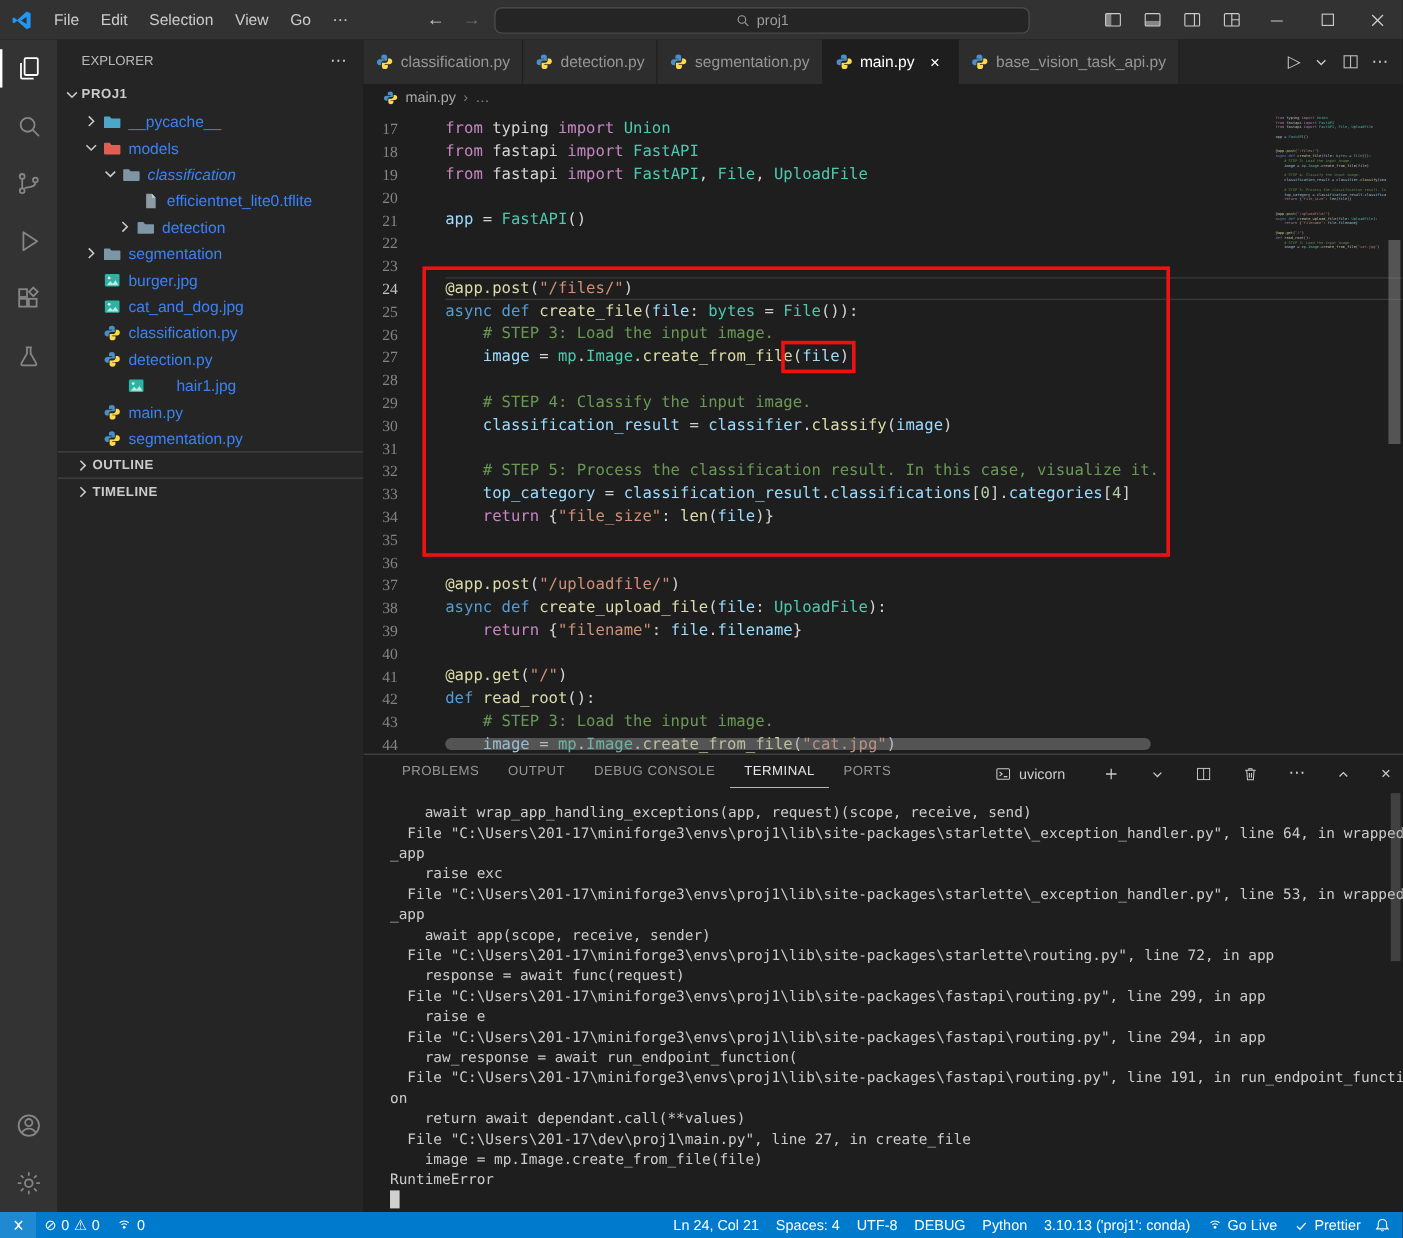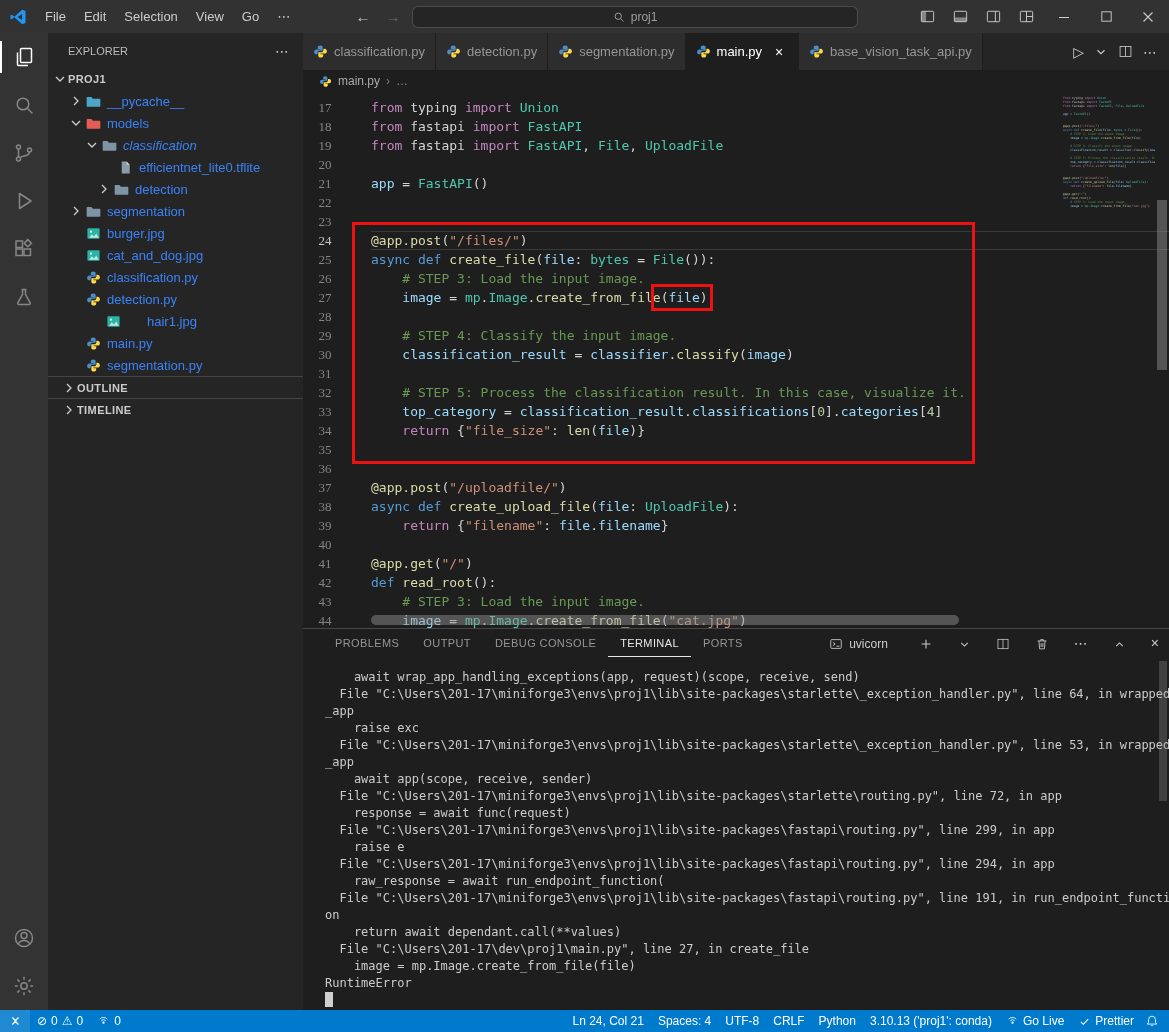--- a/index.html
+++ b/index.html
@@ -614,21 +614,21 @@
         <div class="status-item">
           <div>Ln 24, Col 21</div>
         </div>
         <div class="status-item">
           <div>Spaces: 4</div>
         </div>
         <div class="status-item">
           <div>UTF-8</div>
         </div>
         <div class="status-item">
-          <div>CRLF</div>
+          <div>DEBUG</div>
         </div>
         <div class="status-item">
           <div>Python</div>
         </div>
         <div class="status-item">
           <div>3.10.13 ('proj1': conda)</div>
         </div>
         <div class="status-item">
           <div>
             <svg width="13" height="13" viewBox="0 0 16 16" xmlns="http://www.w3.org/2000/svg">

